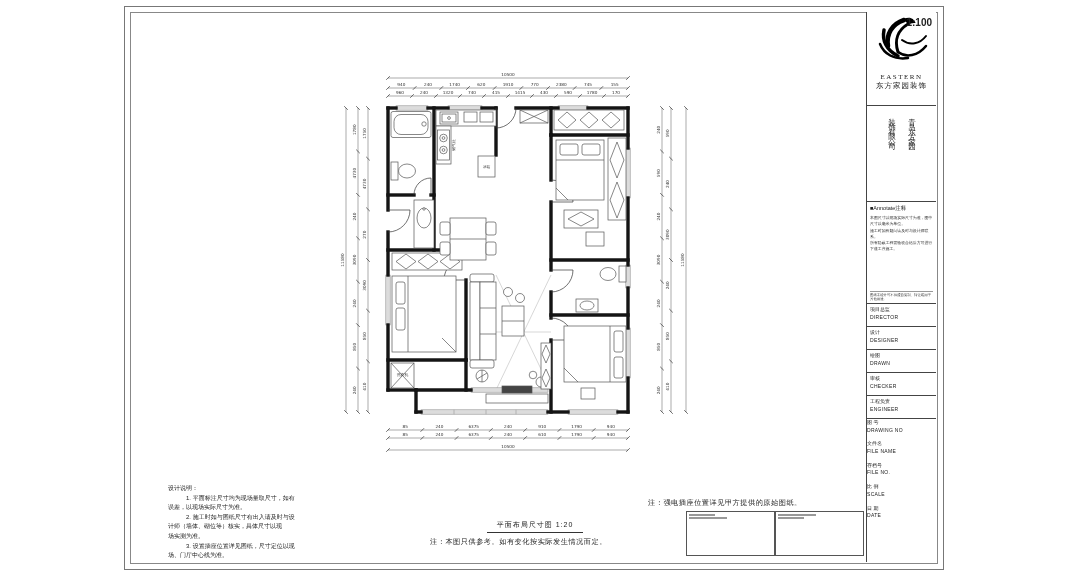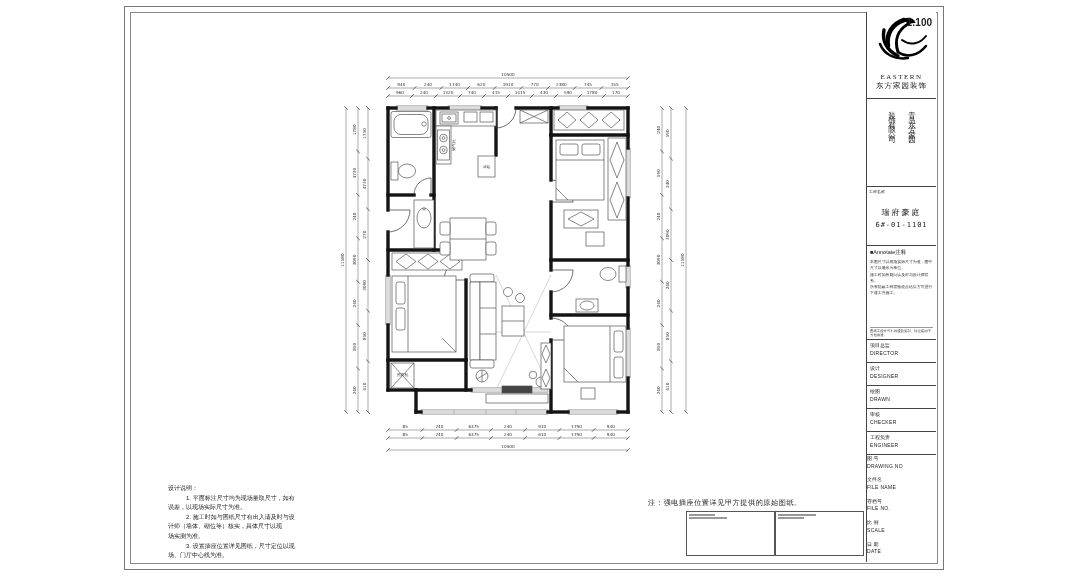--- a/index.html
+++ b/index.html
@@ -482,20 +482,24 @@
         <div class="dn-line ind">1. 平面标注尺寸均为现场量取尺寸，如有</div>
         <div class="dn-line">误差，以现场实际尺寸为准。</div>
         <div class="dn-line ind">2. 施工时如与图纸尺寸有出入请及时与设</div>
         <div class="dn-line">计师（墙体、砌位等）核实，具体尺寸以现</div>
         <div class="dn-line">场实测为准。</div>
         <div class="dn-line ind">3. 设置插座位置详见图纸，尺寸定位以现</div>
         <div class="dn-line">场、门厅中心线为准。</div>
       </div>
   </div>
 
+  <div class="caption-block">
+    <span class="caption">平面布局尺寸图 1:20</span>
+    <div class="caption-note">注：本图只供参考。如有变化按实际发生情况而定。</div>
+  </div>
 
   <div class="side-note">注：强电插座位置详见甲方提供的原始图纸。</div>
   <div class="meta-boxes">
     <div class="meta-box">
         <div class="mbar w1"></div>
         <div class="mbar w2"></div>
       </div>
     <div class="meta-box">
         <div class="mbar w2"></div>
         <div class="mbar w1"></div>
@@ -515,25 +519,20 @@
           <path d="M30,4 C34,2 38,2 40,6 C36,6 34,8 34,8" stroke-width="2" fill="#000"></path>
         </g>
       </svg>
       <div class="tb-brand">EASTERN</div>
       <div class="tb-brand-cn">东方家园装饰</div>
     </div>
     <div class="tb-sec tb-company">
       <div class="vtext">装饰有限公司</div>
       <div class="vtext">青岛东方家园</div>
     </div>
-    <div class="tb-sec tb-project">
-      <div class="tb-proj-label">工程名称</div>
-      <div class="tb-proj-name">瑞府豪庭</div>
-      <div class="tb-proj-unit">6#-01-1101</div>
-    </div>
     <div class="tb-sec tb-annotate">
       <div class="tb-ann-head">■Annotate注释</div>
       <div class="tb-ann-lines" id="annotate-lines">
           <div class="annotate-line">本图尺寸以现场实际尺寸为准，图中</div>
           <div class="annotate-line">尺寸以毫米为单位。</div>
           <div class="annotate-line">施工时如有疑问请及时与设计师联系。</div>
           <div class="annotate-line">所有隐蔽工程需验收合格后方可进行</div>
           <div class="annotate-line">下道工序施工。</div>
         </div>
       <div class="tb-ann-foot">图纸未经许可不得擅自复制、转让或用于其他用途。</div>

